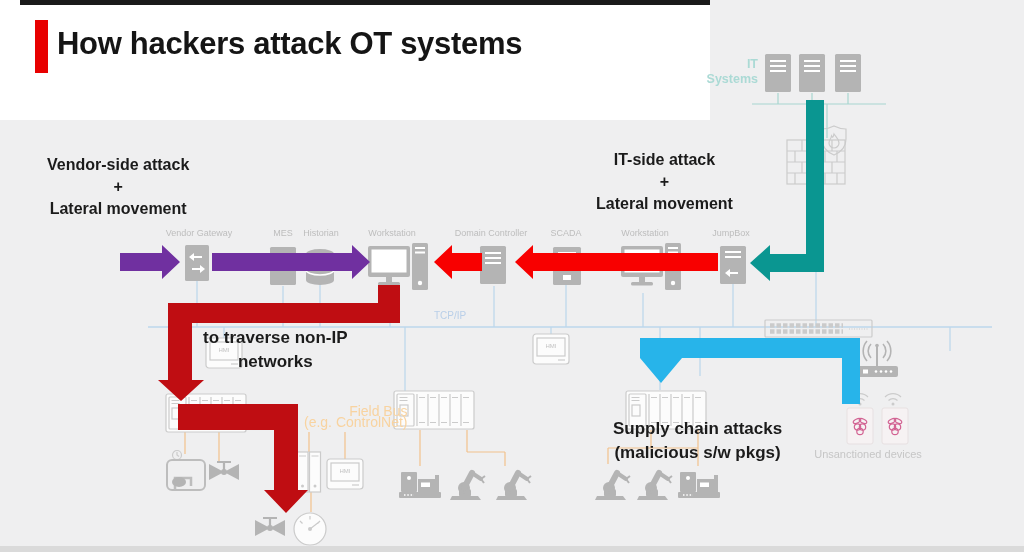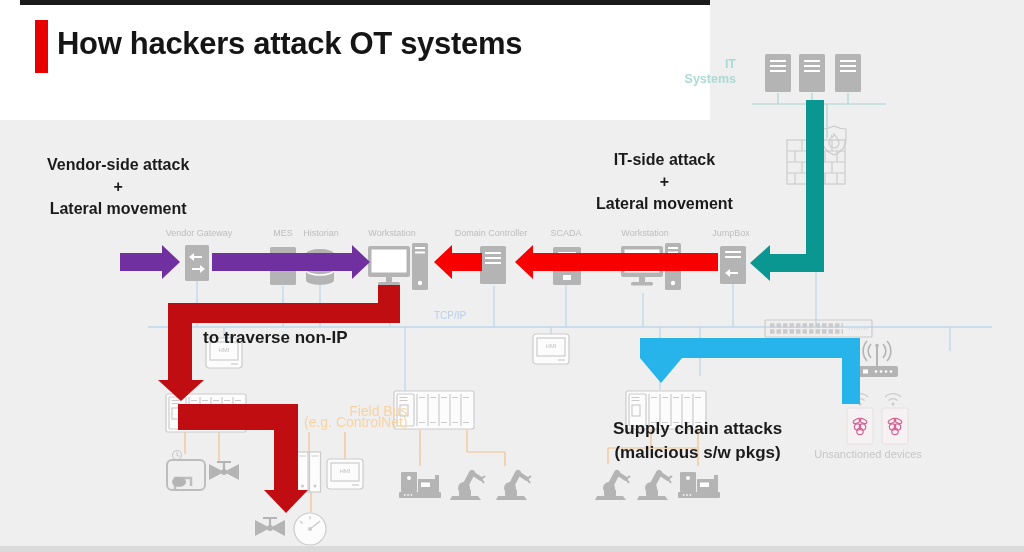--- a/index.html
+++ b/index.html
@@ -6,21 +6,21 @@
   #canvas{position:relative;width:1024px;height:552px;overflow:hidden;
           background:var(--bg,#efeff0);font-family:"Liberation Sans",sans-serif;}
   .abs{position:absolute;}
   #header{left:0;top:0;width:710px;height:120px;background:var(--header-bg,#fff);}
   #topbar{left:20px;top:0;width:690px;height:5px;background:var(--top-bar,#1a1a1a);}
   #accent{left:35px;top:20px;width:13px;height:53px;background:var(--accent-red,#e80000);}
   #title{left:57px;top:26px;font-size:31px;font-weight:700;letter-spacing:-.3px;color:var(--title-text,#151515);white-space:nowrap;}
   .ann{font-weight:700;color:var(--annotation-text,#1b1b1b);font-size:16px;line-height:22px;white-space:nowrap;text-align:center;}
   .ann.big{font-size:17px;line-height:24px;}
   .devlbl{top:228px;font-size:9px;color:var(--label-gray,#bdbdbd);transform:translateX(-50%);white-space:nowrap;}
-  #itlbl{left:668px;top:57px;width:68px;text-align:right;font-size:12.5px;font-weight:700;
+  #itlbl{left:690px;top:57px;width:68px;text-align:right;font-size:12.5px;font-weight:700;
          line-height:15px;color:var(--it-label-teal,#abdad5);}
   #tcpip{left:434px;top:310px;font-size:10px;color:var(--tcpip-label-blue,#b9cfe8);}
   #fieldbus{left:304px;top:406px;font-size:14px;line-height:11px;color:var(--fieldbus-label-orange,#f8d3a0);text-align:right;}
   #unsanc{left:868px;top:448px;font-size:11px;color:#c6c6c6;transform:translateX(-50%);white-space:nowrap;}
   .hmitxt{font-size:6px;color:#c2c2c2;transform:translateX(-50%);}
   #footstrip{left:0;bottom:0;width:1024px;height:6px;background:#dadada;}
   
   .s-net{stroke:var(--net-line-blue,#bdd7ec);stroke-width:1.3;fill:none;}
   .s-teal{stroke:var(--net-line-teal,#a7d6d0);stroke-width:1.2;fill:none;}
   .s-orange{stroke:var(--fieldbus-orange,#f2c18c);stroke-width:1.2;fill:none;}
@@ -244,20 +244,21 @@
     <div>+</div>
     <div>Lateral movement</div>
   </div>
   <div class="abs ann" style="left:596px;top:149px">
     <div>IT-side attack</div>
     <div>+</div>
     <div>Lateral movement</div>
   </div>
   <div class="abs ann big" style="left:203px;top:326px">
     <div>to traverse non-IP</div>
+    <div>networks</div>
   </div>
   <div class="abs ann big" style="left:613px;top:417px">
     <div>Supply chain attacks</div>
     <div>(malicious s/w pkgs)</div>
   </div>
 
   <div class="abs" id="itlbl">
     <div>IT</div>
     <div>Systems</div>
   </div>

